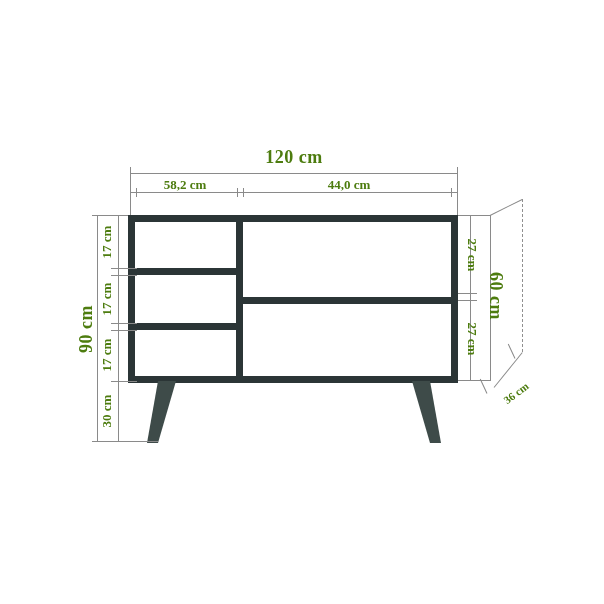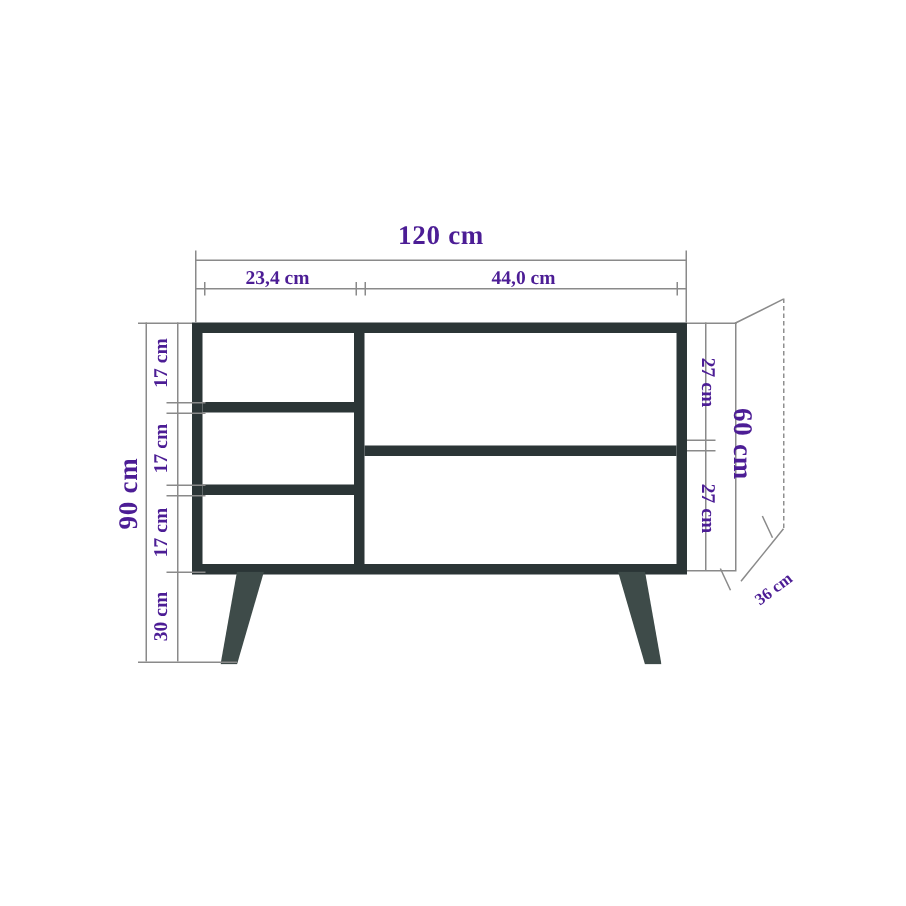--- a/index.html
+++ b/index.html
@@ -1,18 +1,18 @@
 <!DOCTYPE html>
 <html><head>
 <meta charset="utf-8">
 <style>
   html,body{margin:0;padding:0;background:#ffffff;}
   .canvas{
     position:relative;width:604px;height:604px;background:#ffffff;overflow:hidden;
-    font-family:"Liberation Serif", serif;color:#4c1d95;
+    font-family:"Liberation Serif", serif;color:#4d7c0f;
   }
   
   .h{position:absolute;height:1px;background:#8a8a8a;}
   .v{position:absolute;width:1px;background:#8a8a8a;}
   .tick-v{position:absolute;width:1px;height:9px;background:#8a8a8a;}
   .tick-h{position:absolute;width:26px;height:1px;background:#8a8a8a;}
   
   .carcass{
     position:absolute;left:128px;top:215px;width:330px;height:168px;
     box-sizing:border-box;border:7px solid #2b3536;background:#ffffff;
@@ -44,21 +44,21 @@
   <div class="leg" style="left:145px;top:381px;width:33px;height:62px;
        clip-path:polygon(13px 0px,31px 0px,13px 62px,2px 62px);"></div>
   <div class="leg" style="left:408px;top:381px;width:35px;height:62px;
        clip-path:polygon(4px 0px,22px 0px,33px 62px,22px 62px);"></div>
 
   <div class="lbl lbl-lg" style="left:294px;top:157px;">120 cm</div>
   <div class="h" style="left:130px;top:173px;width:328px;"></div>
   <div class="v" style="left:130px;top:167px;height:48px;"></div>
   <div class="v" style="left:457px;top:167px;height:48px;"></div>
 
-  <div class="lbl lbl-sm" style="left:185px;top:185px;">23,4 cm</div>
+  <div class="lbl lbl-sm" style="left:185px;top:185px;">58,2 cm</div>
   <div class="lbl lbl-sm" style="left:349px;top:185px;">44,0 cm</div>
   <div class="h" style="left:130px;top:192px;width:328px;"></div>
   <div class="tick-v" style="left:136px;top:188px;"></div>
   <div class="tick-v" style="left:237px;top:188px;"></div>
   <div class="tick-v" style="left:243px;top:188px;"></div>
   <div class="tick-v" style="left:451px;top:188px;"></div>
 
   <div class="lbl lbl-lg rot-l" style="left:86px;top:329px;">90 cm</div>
   <div class="v" style="left:97px;top:215px;height:226px;"></div>
   <div class="v" style="left:118px;top:215px;height:226px;"></div>

